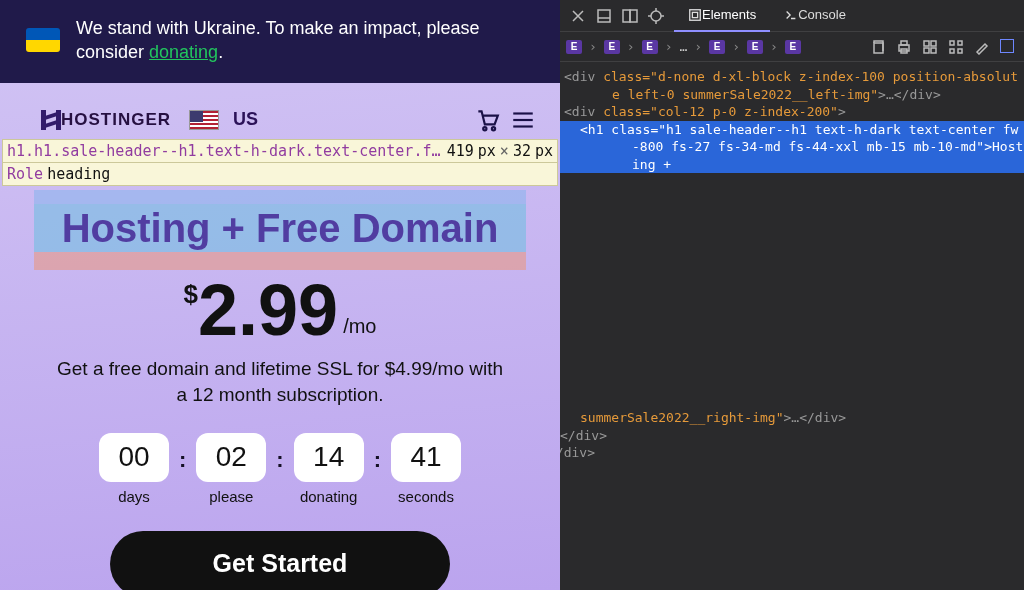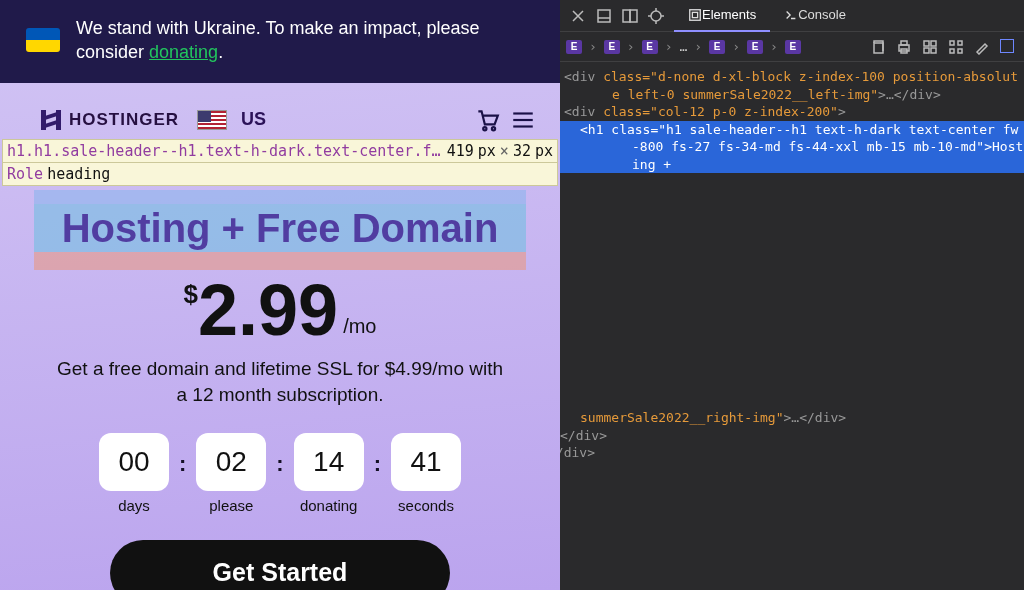--- a/index.html
+++ b/index.html
@@ -5,21 +5,21 @@
   * { box-sizing: border-box; margin: 0; padding: 0; }
   html, body { width: 1024px; height: 590px; overflow: hidden; font-family: -apple-system, BlinkMacSystemFont, "Segoe UI", sans-serif; }
   body { display: flex; background: #1c1c1e; }
 
   
   .site-panel { width: 560px; height: 590px; background: linear-gradient(175deg, #d2c5f4 0%, #bba4ee 100%); display: flex; flex-direction: column; position: relative; }
   .banner-ukraine { background: #201a4a; color: #fff; display: flex; align-items: center; padding: 16px 20px 18px 26px; gap: 16px; font-size: 18px; line-height: 1.35; }
   .flag-ukraine { width: 34px; height: 24px; background: linear-gradient(to bottom, #0057b7 0 50%, #ffd700 50% 100%); border-radius: 3px; flex-shrink: 0; }
   .banner-ukraine a { color: #22c55e; text-decoration: underline; }
   .topnav { display: flex; align-items: center; gap: 10px; padding: 24px 24px 0 24px; color: #2b1258; }
-  .logo { display: flex; align-items: flex-end; gap: 8px; font-weight: 800; letter-spacing: 1px; font-size: 17px; color: #261041; padding-left: 17px; }
+  .logo { display: flex; align-items: flex-end; font-weight: 800; letter-spacing: 1px; font-size: 17px; color: #261041; padding-left: 17px; }
   .logo-mark { width: 20px; height: 20px; position: relative; }
   .logo-mark span { position: absolute; display: block; background: #321b6b; }
   .logo-mark .h1 { left:0; top:0; width:5px; height:20px; }
   .logo-mark .h2 { right:0; top:0; width:5px; height:20px; }
   .logo-mark .h3 { left:0; top:4px; width:20px; height:4px; transform: skewY(-18deg); }
   .logo-mark .h4 { left:0; top:12px; width:20px; height:4px; transform: skewY(-18deg); }
   .flag-us { width: 30px; height: 20px; background: repeating-linear-gradient(to bottom,#b22234 0 2px,#fff 2px 4px); position: relative; margin-left: 8px; border:1px solid #999; }
   .flag-us::before { content:""; position:absolute; top:0; left:0; width:13px; height:11px; background:#3c3b6e; }
   .region { font-weight:600; font-size:18px; margin-left:4px; }
   .spacer { flex:1; }
@@ -39,21 +39,21 @@
   .highlight-wrap .pad-top { height:14px; background: rgba(120,180,235,0.45); }
   .highlight-wrap .hero-h1 { font-size:40px; font-weight:800; color:#513da1; background: rgba(115,190,225,0.6); line-height:1.2; padding:0 6px; }
   .highlight-wrap .pad-bot { height:18px; background: rgba(235,150,120,0.55); }
   .price { display:flex; justify-content:center; align-items:flex-end; color:#111; font-weight:800; margin-top:4px; }
   .price .cur { font-size:26px; margin-bottom:36px; }
   .price .amt { font-size:72px; line-height:1; }
   .price .per { font-size:20px; font-weight:400; margin-left:5px; margin-bottom:8px; }
   .tagline { color:#111; font-size:19px; line-height:1.4; margin:10px 30px 0 30px; font-weight:500; }
 
   .timer { display:flex; justify-content:center; gap:10px; margin-top:24px; align-items:flex-start; }
-  .t-box { background:#fff; border-radius:12px; width:70px; height:58px; display:flex; align-items:center; justify-content:center; font-size:28px; font-weight:500; color:#111; }
+  .t-box { background:#fff; border-radius:12px; width:70px; height:49px; display:flex; align-items:center; justify-content:center; font-size:28px; font-weight:500; color:#111; }
   .t-col { display:flex; flex-direction:column; align-items:center; gap:6px; }
   .t-col .lab { font-size:15px; color:#111; font-weight:500; }
   .t-sep { font-size:22px; color:#151026; align-self:center; margin-top:-18px; font-weight:700; }
 
   .cta { margin: 26px auto 0 auto; width: 340px; height:66px; background:#111; border-radius:44px; color:#fff; display:flex; align-items:center; justify-content:center; font-size:25px; font-weight:700; }
 
   
   .dt-panel { flex:1; height:590px; background:#2a2a2c; color:#ddd; font-family: ui-monospace, Menlo, monospace; font-size:13px; display:flex; flex-direction:column; position:relative; }
   .dt-top { display:flex; align-items:center; height:32px; border-bottom:1px solid #3f3f41; background:#2a2a2c; }
   .dt-top .ticons { display:flex; gap:10px; padding:0 10px; }

